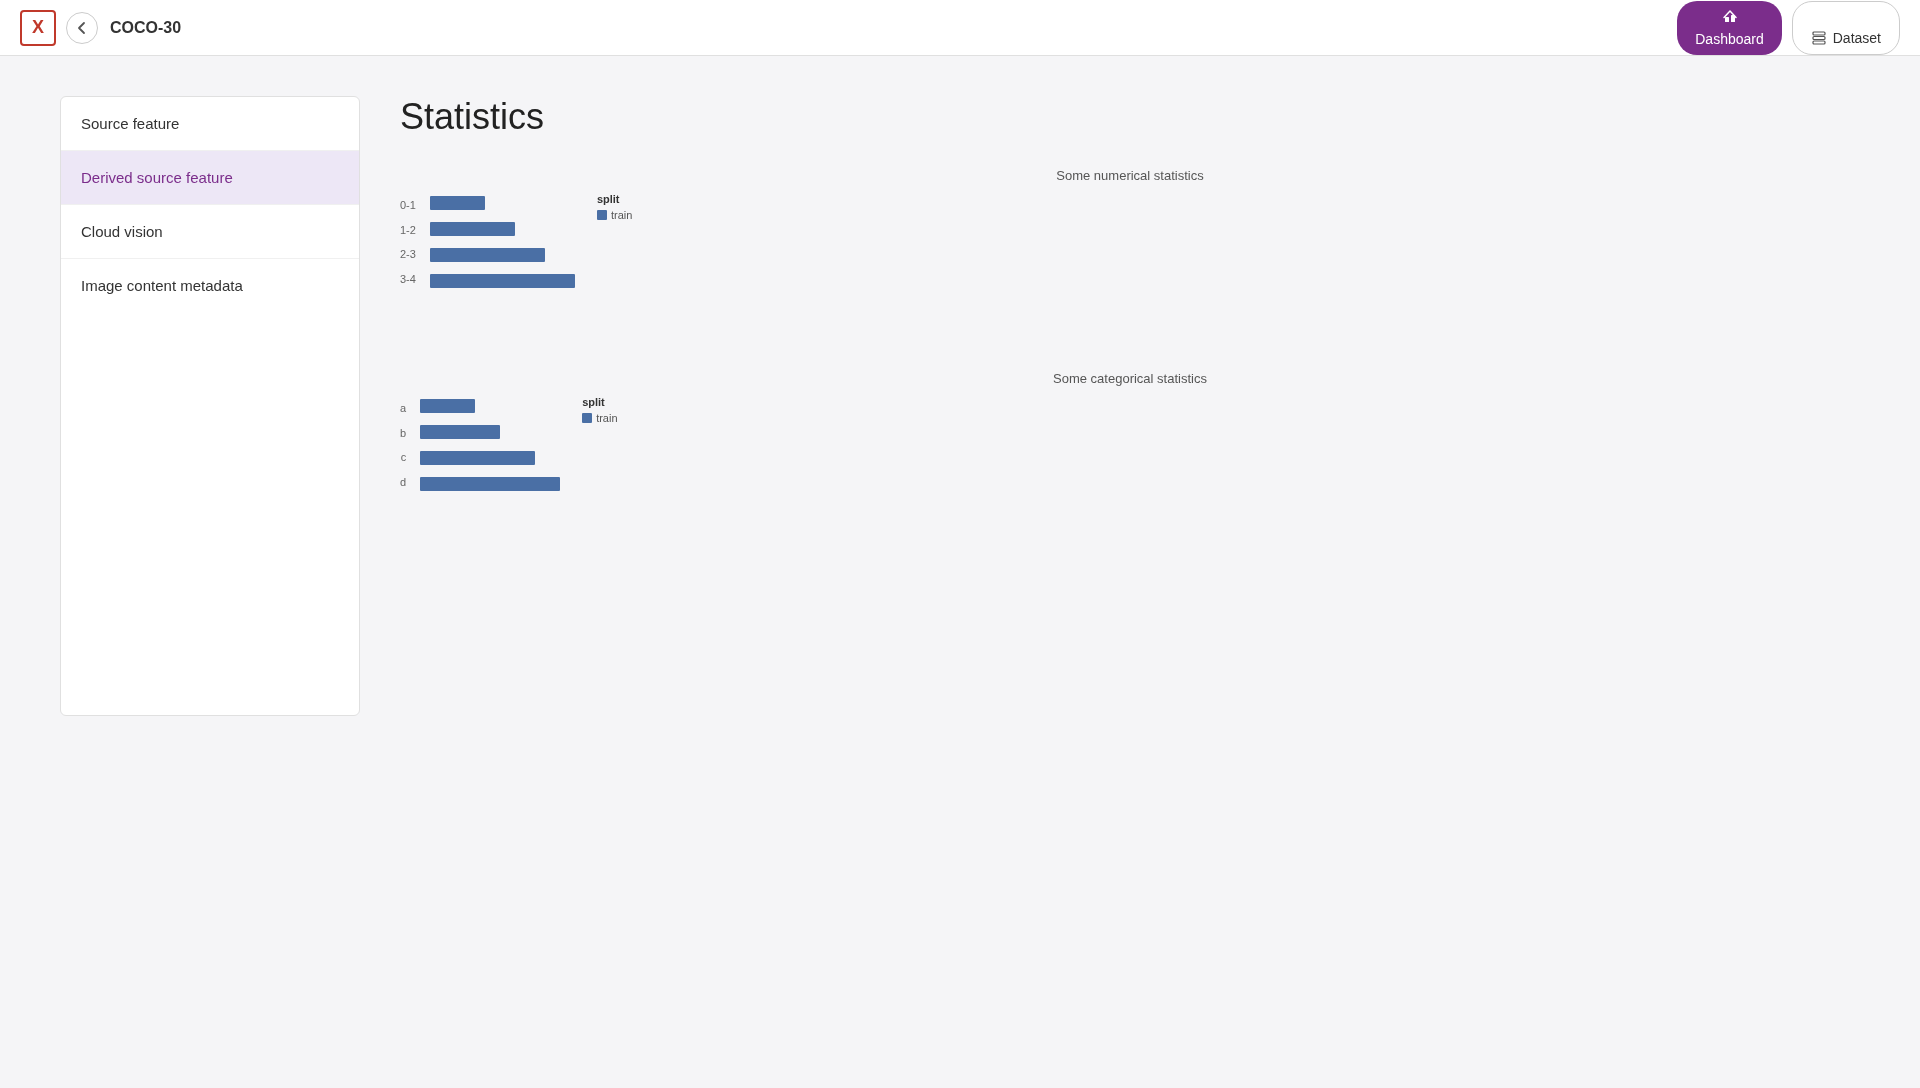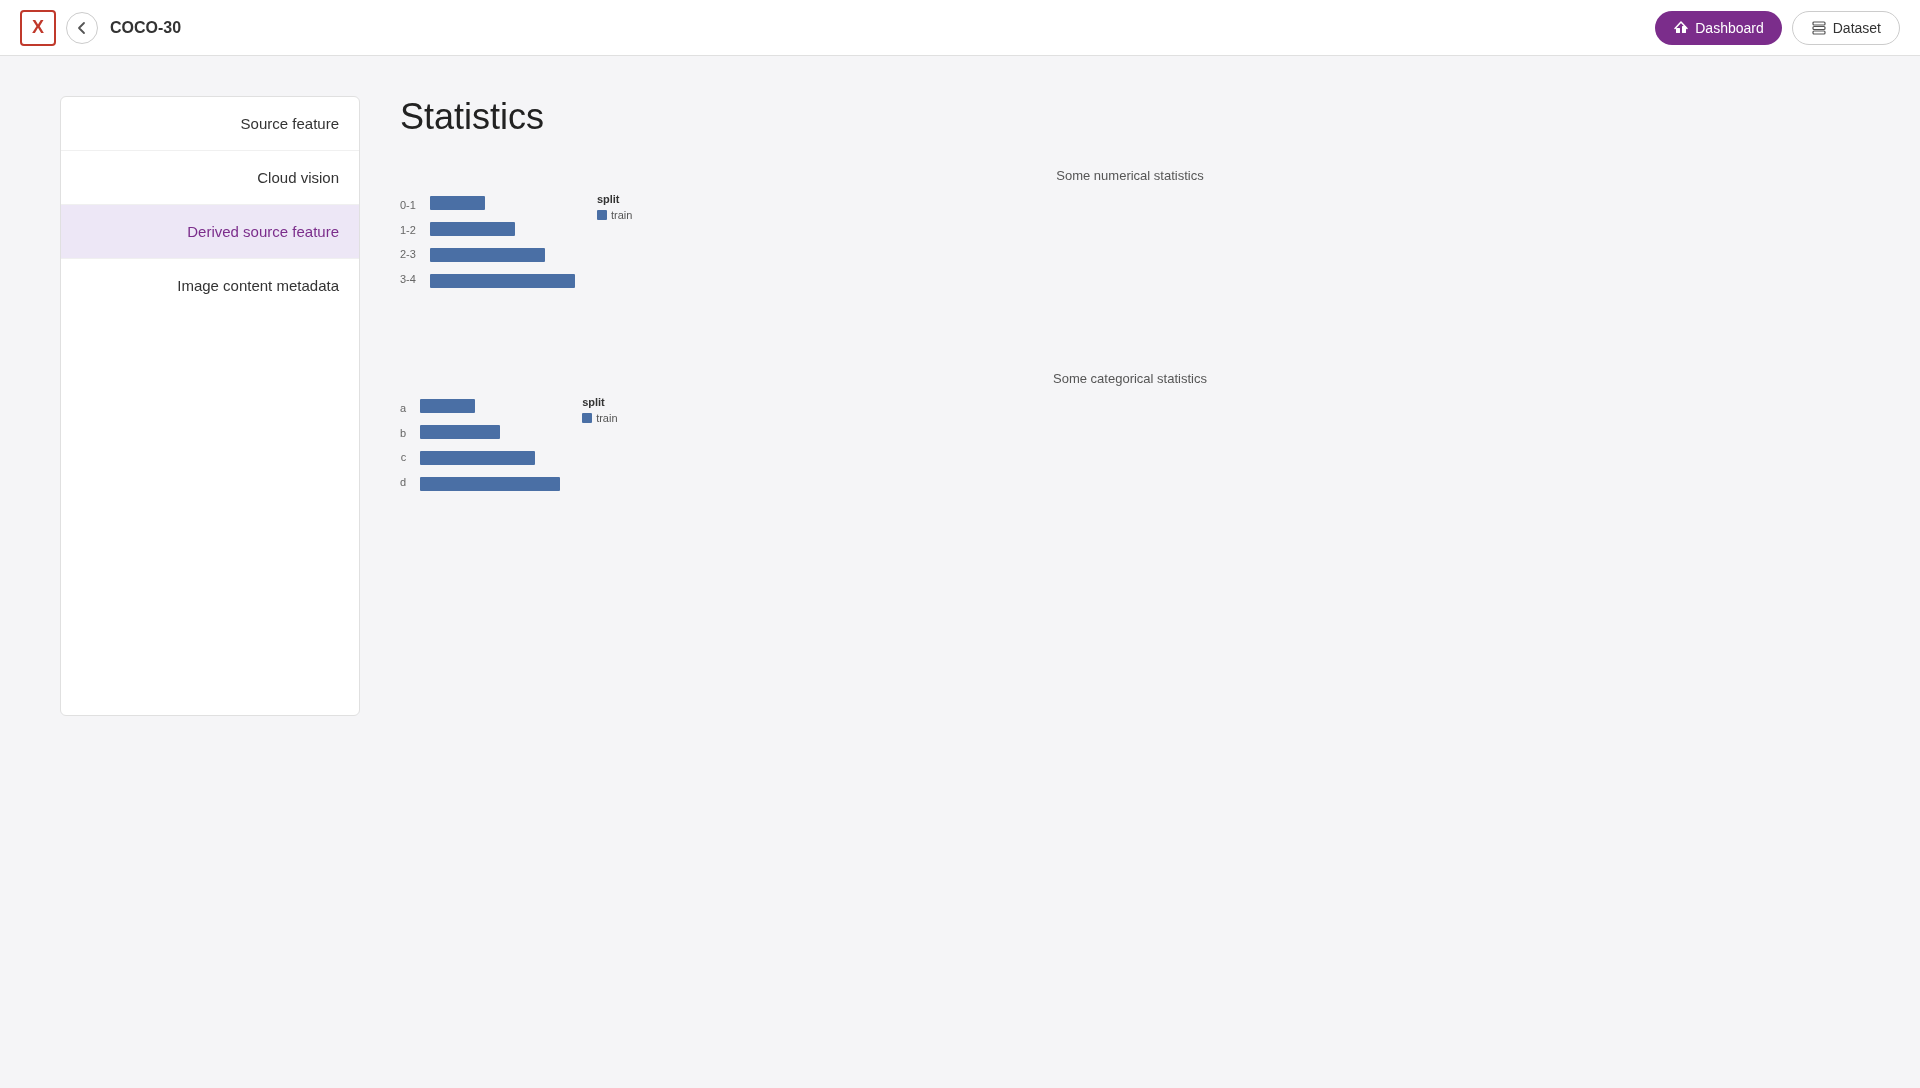--- a/index.html
+++ b/index.html
@@ -54,20 +54,21 @@
       background: #7b2d8b;
       color: #fff;
       border: none;
       border-radius: 20px;
       padding: 8px 18px;
       font-size: 14px;
       cursor: pointer;
       display: flex;
       align-items: center;
       gap: 6px;
+      flex-direction: column;
     }
     .btn-dataset {
       background: #fff;
       color: #333;
       border: 1px solid #ccc;
       border-radius: 20px;
       padding: 8px 18px;
       font-size: 14px;
       cursor: pointer;
       display: flex;
@@ -92,21 +93,20 @@
       overflow: hidden;
       height: fit-content;
       min-height: 620px;
     }
     .sidebar-item {
       padding: 18px 20px;
       font-size: 15px;
       cursor: pointer;
       border-bottom: 1px solid #f0f0f0;
       color: #333;
-      text-align: right;
     }
     .sidebar-item:last-child {
       border-bottom: none;
     }
     .sidebar-item.active {
       background: #ede7f6;
       color: #7b2d8b;
     }
 
     
@@ -231,22 +231,22 @@
       </svg>
       <span>Dataset</span>
     </button>
   </div>
 </header>
 
 <div class="main">
 
   <nav class="sidebar">
   <div class="sidebar-item">Source feature</div>
+      <div class="sidebar-item active">Derived source feature</div>
       <div class="sidebar-item">Cloud vision</div>
-      <div class="sidebar-item active">Derived source feature</div>
       <div class="sidebar-item">Image content metadata</div>
     </nav>
 
   <div class="content">
     <h1 class="page-title">Statistics</h1>
     <div class="charts-row">
     <div class="chart-container">
           <div class="chart-title">Some numerical statistics</div>
           <div class="chart-area">
             <div class="chart-labels">

